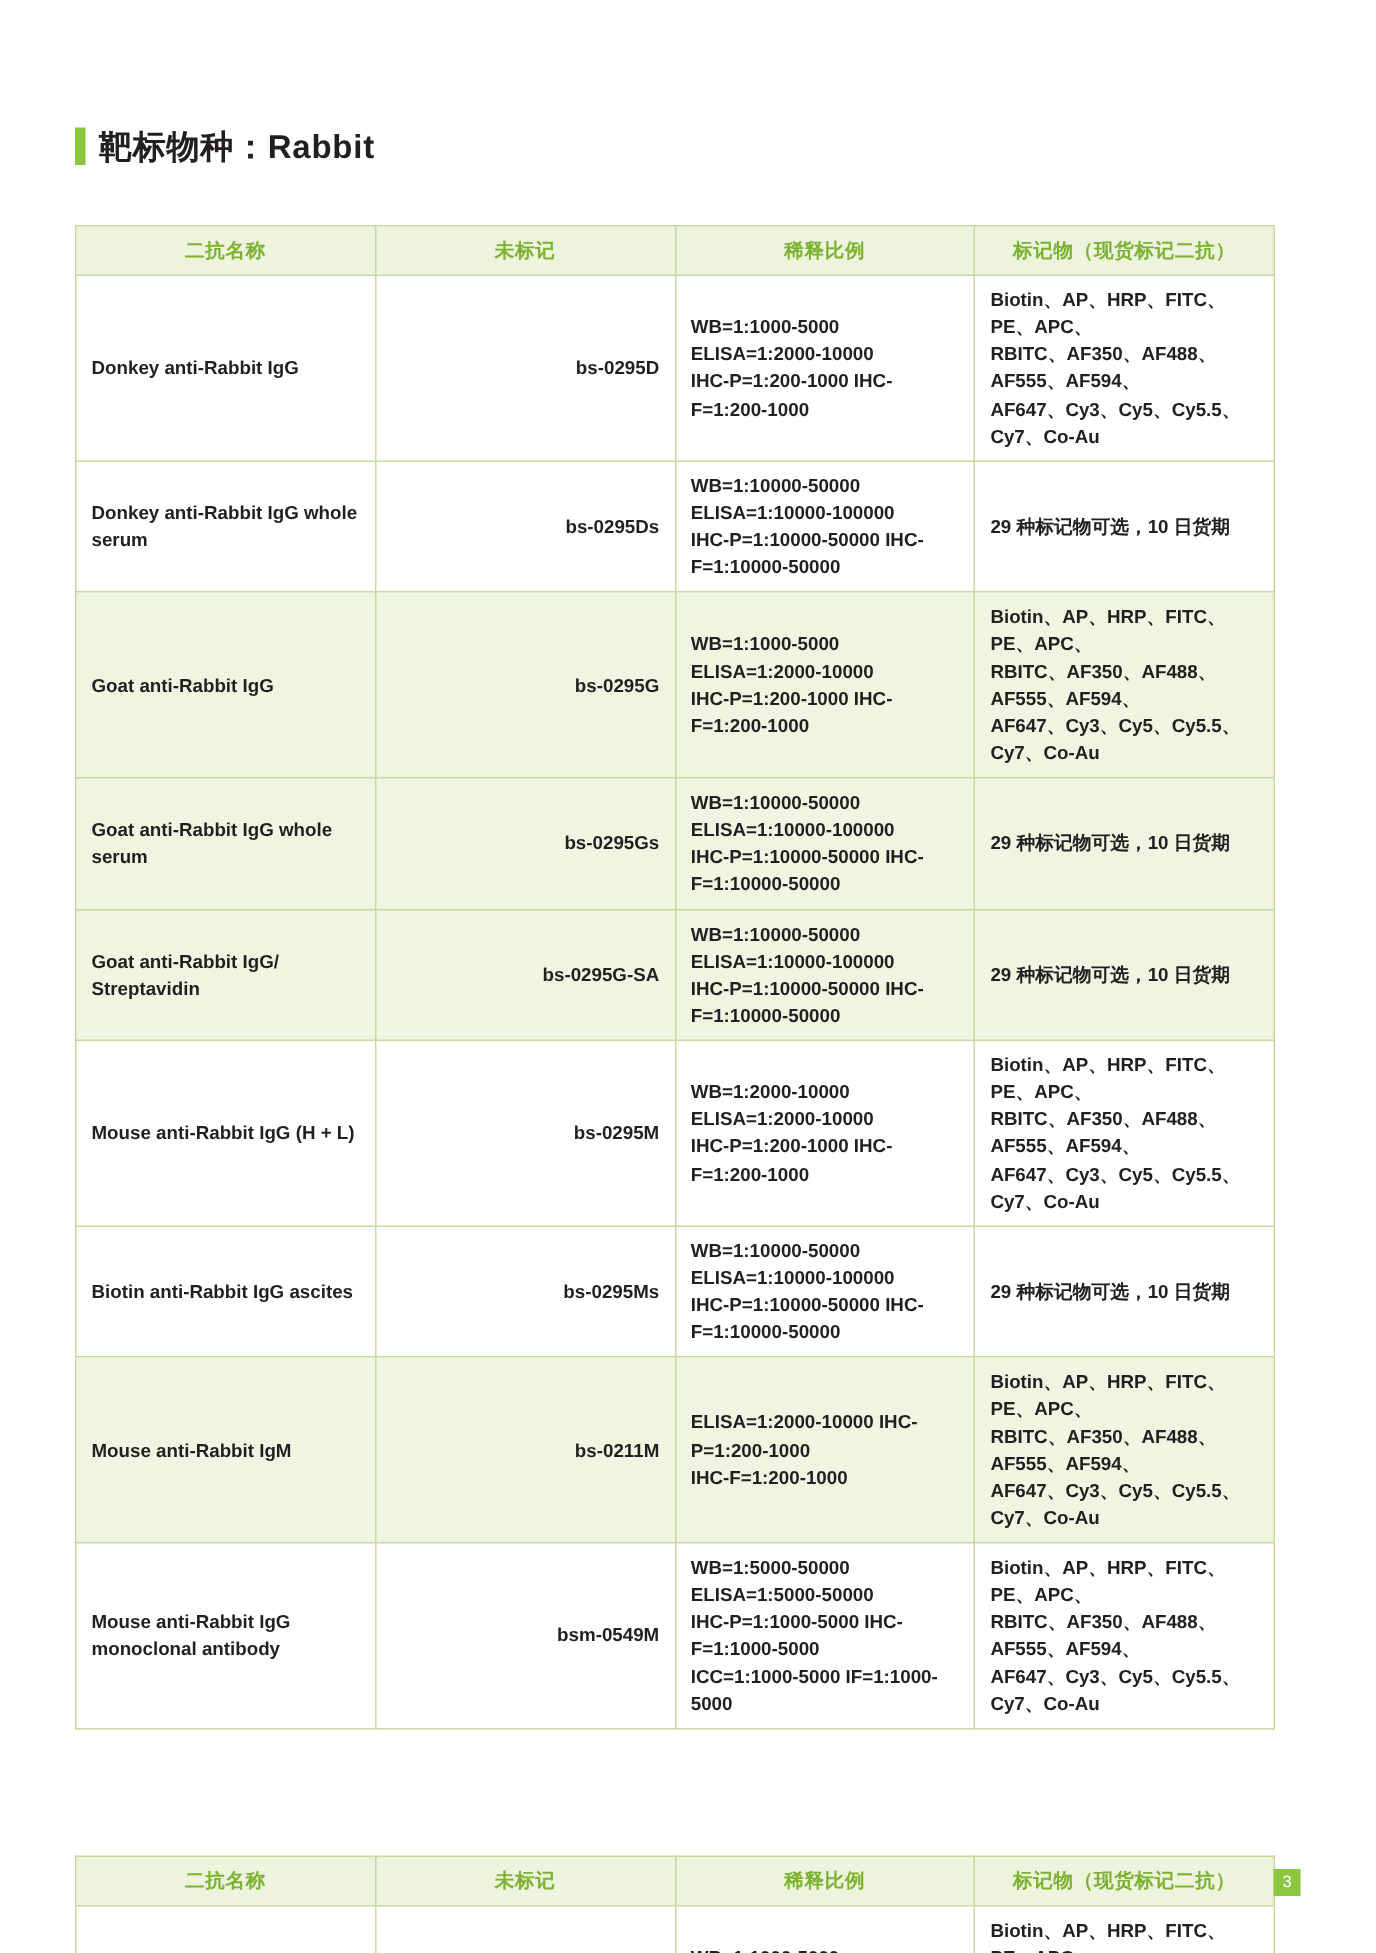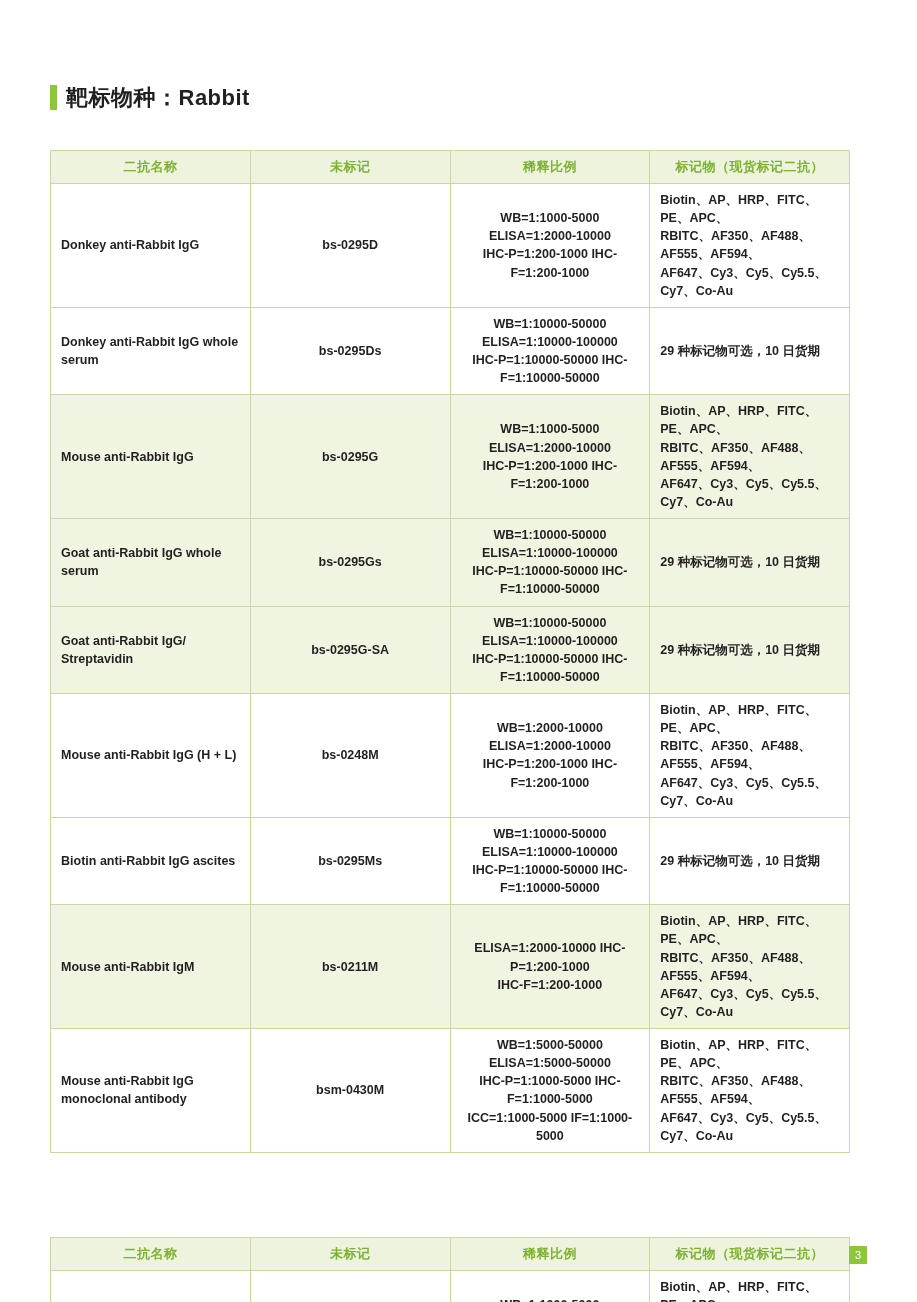--- a/index.html
+++ b/index.html
@@ -76,30 +76,29 @@
     font-size: 12.5px;
     line-height: 1.45;
     font-weight: bold;
   }
   td.c-name {
     font-weight: bold;
     font-size: 12.5px;
     width: 166px;
   }
   td.c-code {
-    text-align: center;
+    text-align: right;
     width: 88px;
     font-size: 12.5px;
   }
   td.c-dil {
     width: 212px;
     font-size: 12px;
     line-height: 1.5;
     white-space: pre-line;
-    text-align: center;
   }
   td.c-lab {
     width: 265px;
     font-size: 12px;
     line-height: 1.5;
     white-space: pre-line;
   }
   
   .page-num {
     position: absolute;
@@ -146,21 +145,21 @@
 AF647、Cy3、Cy5、Cy5.5、Cy7、Co-Au</td>
           </tr>
           <tr>
             <td class="c-name">Donkey anti-Rabbit IgG whole serum</td>
             <td class="c-code">bs-0295Ds</td>
             <td class="c-dil">WB=1:10000-50000  ELISA=1:10000-100000
 IHC-P=1:10000-50000  IHC-F=1:10000-50000</td>
             <td class="c-lab">29 种标记物可选，10 日货期</td>
           </tr>
           <tr class="alt">
-            <td class="c-name">Mouse anti-Rabbit IgG</td>
+            <td class="c-name">Goat anti-Rabbit IgG</td>
             <td class="c-code">bs-0295G</td>
             <td class="c-dil">WB=1:1000-5000  ELISA=1:2000-10000
 IHC-P=1:200-1000  IHC-F=1:200-1000</td>
             <td class="c-lab">Biotin、AP、HRP、FITC、PE、APC、
 RBITC、AF350、AF488、AF555、AF594、
 AF647、Cy3、Cy5、Cy5.5、Cy7、Co-Au</td>
           </tr>
           <tr class="alt">
             <td class="c-name">Goat anti-Rabbit IgG whole serum</td>
             <td class="c-code">bs-0295Gs</td>
@@ -170,21 +169,21 @@
           </tr>
           <tr class="alt">
             <td class="c-name">Goat anti-Rabbit IgG/ Streptavidin</td>
             <td class="c-code">bs-0295G-SA</td>
             <td class="c-dil">WB=1:10000-50000  ELISA=1:10000-100000
 IHC-P=1:10000-50000  IHC-F=1:10000-50000</td>
             <td class="c-lab">29 种标记物可选，10 日货期</td>
           </tr>
           <tr>
             <td class="c-name">Mouse anti-Rabbit IgG (H + L)</td>
-            <td class="c-code">bs-0248M</td>
+            <td class="c-code">bs-0295M</td>
             <td class="c-dil">WB=1:2000-10000  ELISA=1:2000-10000
 IHC-P=1:200-1000  IHC-F=1:200-1000</td>
             <td class="c-lab">Biotin、AP、HRP、FITC、PE、APC、
 RBITC、AF350、AF488、AF555、AF594、
 AF647、Cy3、Cy5、Cy5.5、Cy7、Co-Au</td>
           </tr>
           <tr>
             <td class="c-name">Biotin anti-Rabbit IgG ascites</td>
             <td class="c-code">bs-0295Ms</td>
             <td class="c-dil">WB=1:10000-50000  ELISA=1:10000-100000
@@ -195,21 +194,21 @@
             <td class="c-name">Mouse anti-Rabbit IgM</td>
             <td class="c-code">bs-0211M</td>
             <td class="c-dil">ELISA=1:2000-10000 IHC-P=1:200-1000
 IHC-F=1:200-1000</td>
             <td class="c-lab">Biotin、AP、HRP、FITC、PE、APC、
 RBITC、AF350、AF488、AF555、AF594、
 AF647、Cy3、Cy5、Cy5.5、Cy7、Co-Au</td>
           </tr>
           <tr>
             <td class="c-name">Mouse anti-Rabbit IgG monoclonal antibody</td>
-            <td class="c-code">bsm-0430M</td>
+            <td class="c-code">bsm-0549M</td>
             <td class="c-dil">WB=1:5000-50000  ELISA=1:5000-50000
 IHC-P=1:1000-5000  IHC-F=1:1000-5000
 ICC=1:1000-5000   IF=1:1000-5000</td>
             <td class="c-lab">Biotin、AP、HRP、FITC、PE、APC、
 RBITC、AF350、AF488、AF555、AF594、
 AF647、Cy3、Cy5、Cy5.5、Cy7、Co-Au</td>
           </tr>
         </tbody>
     </table>
   </div>

